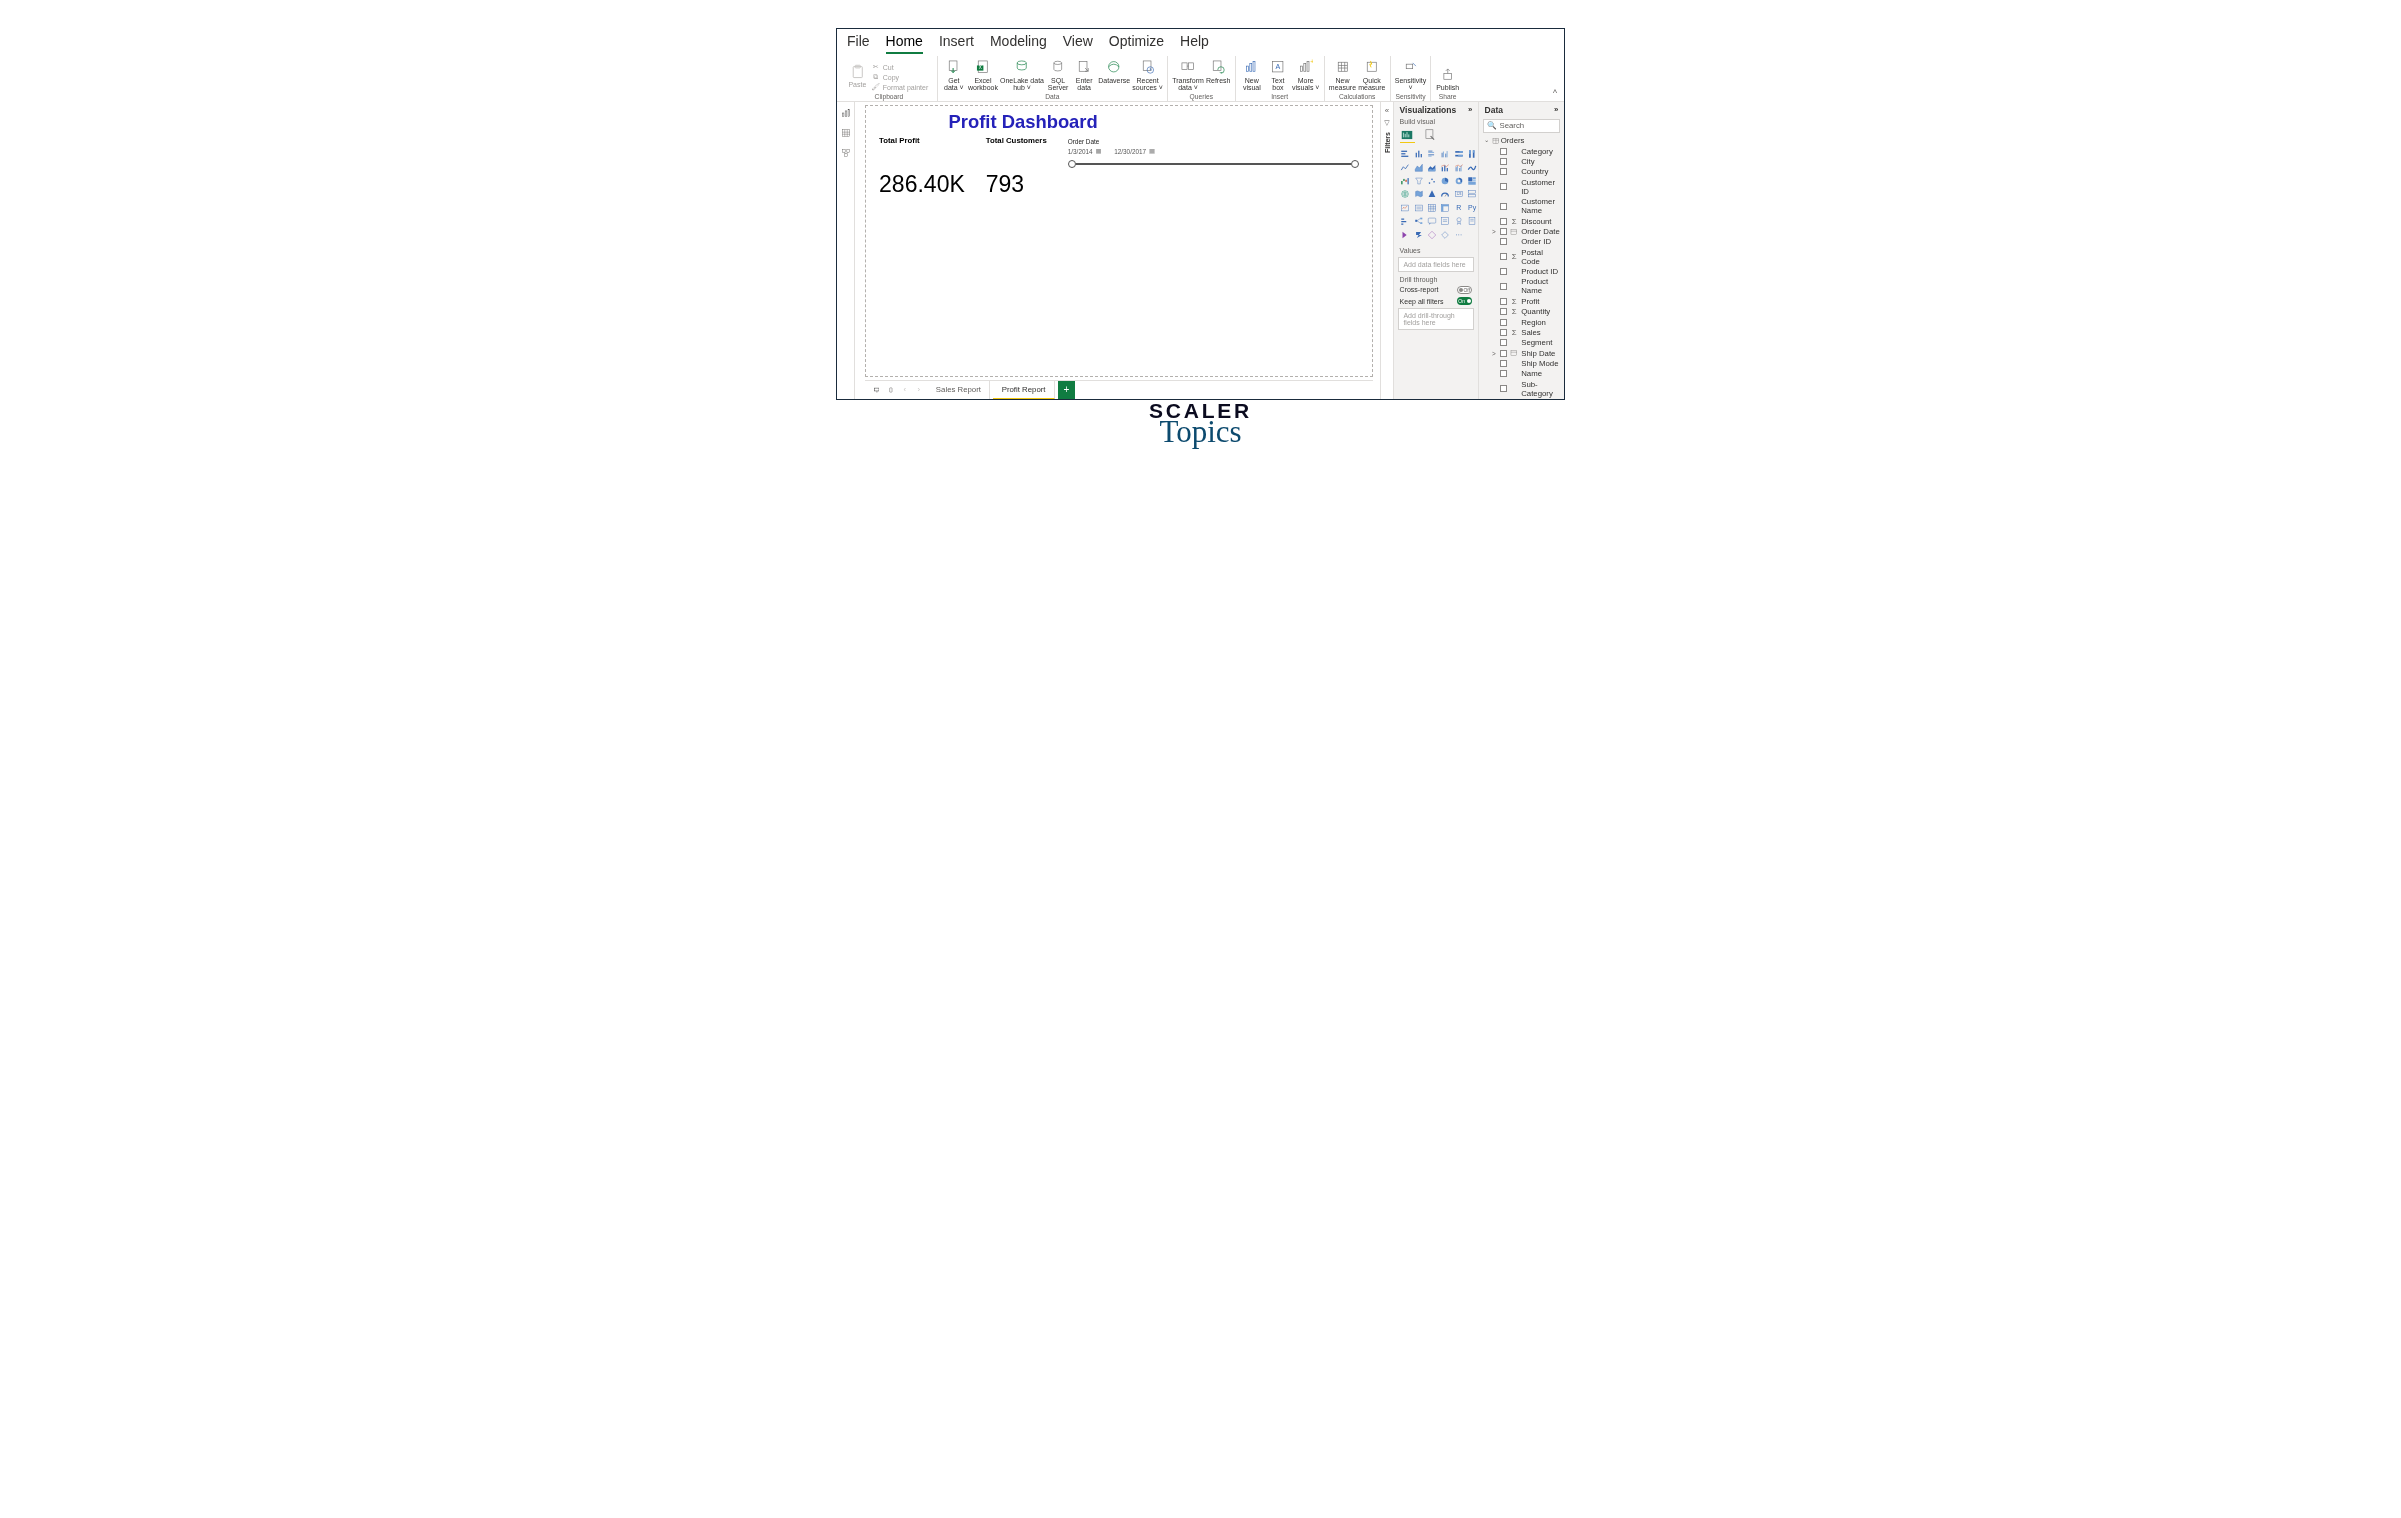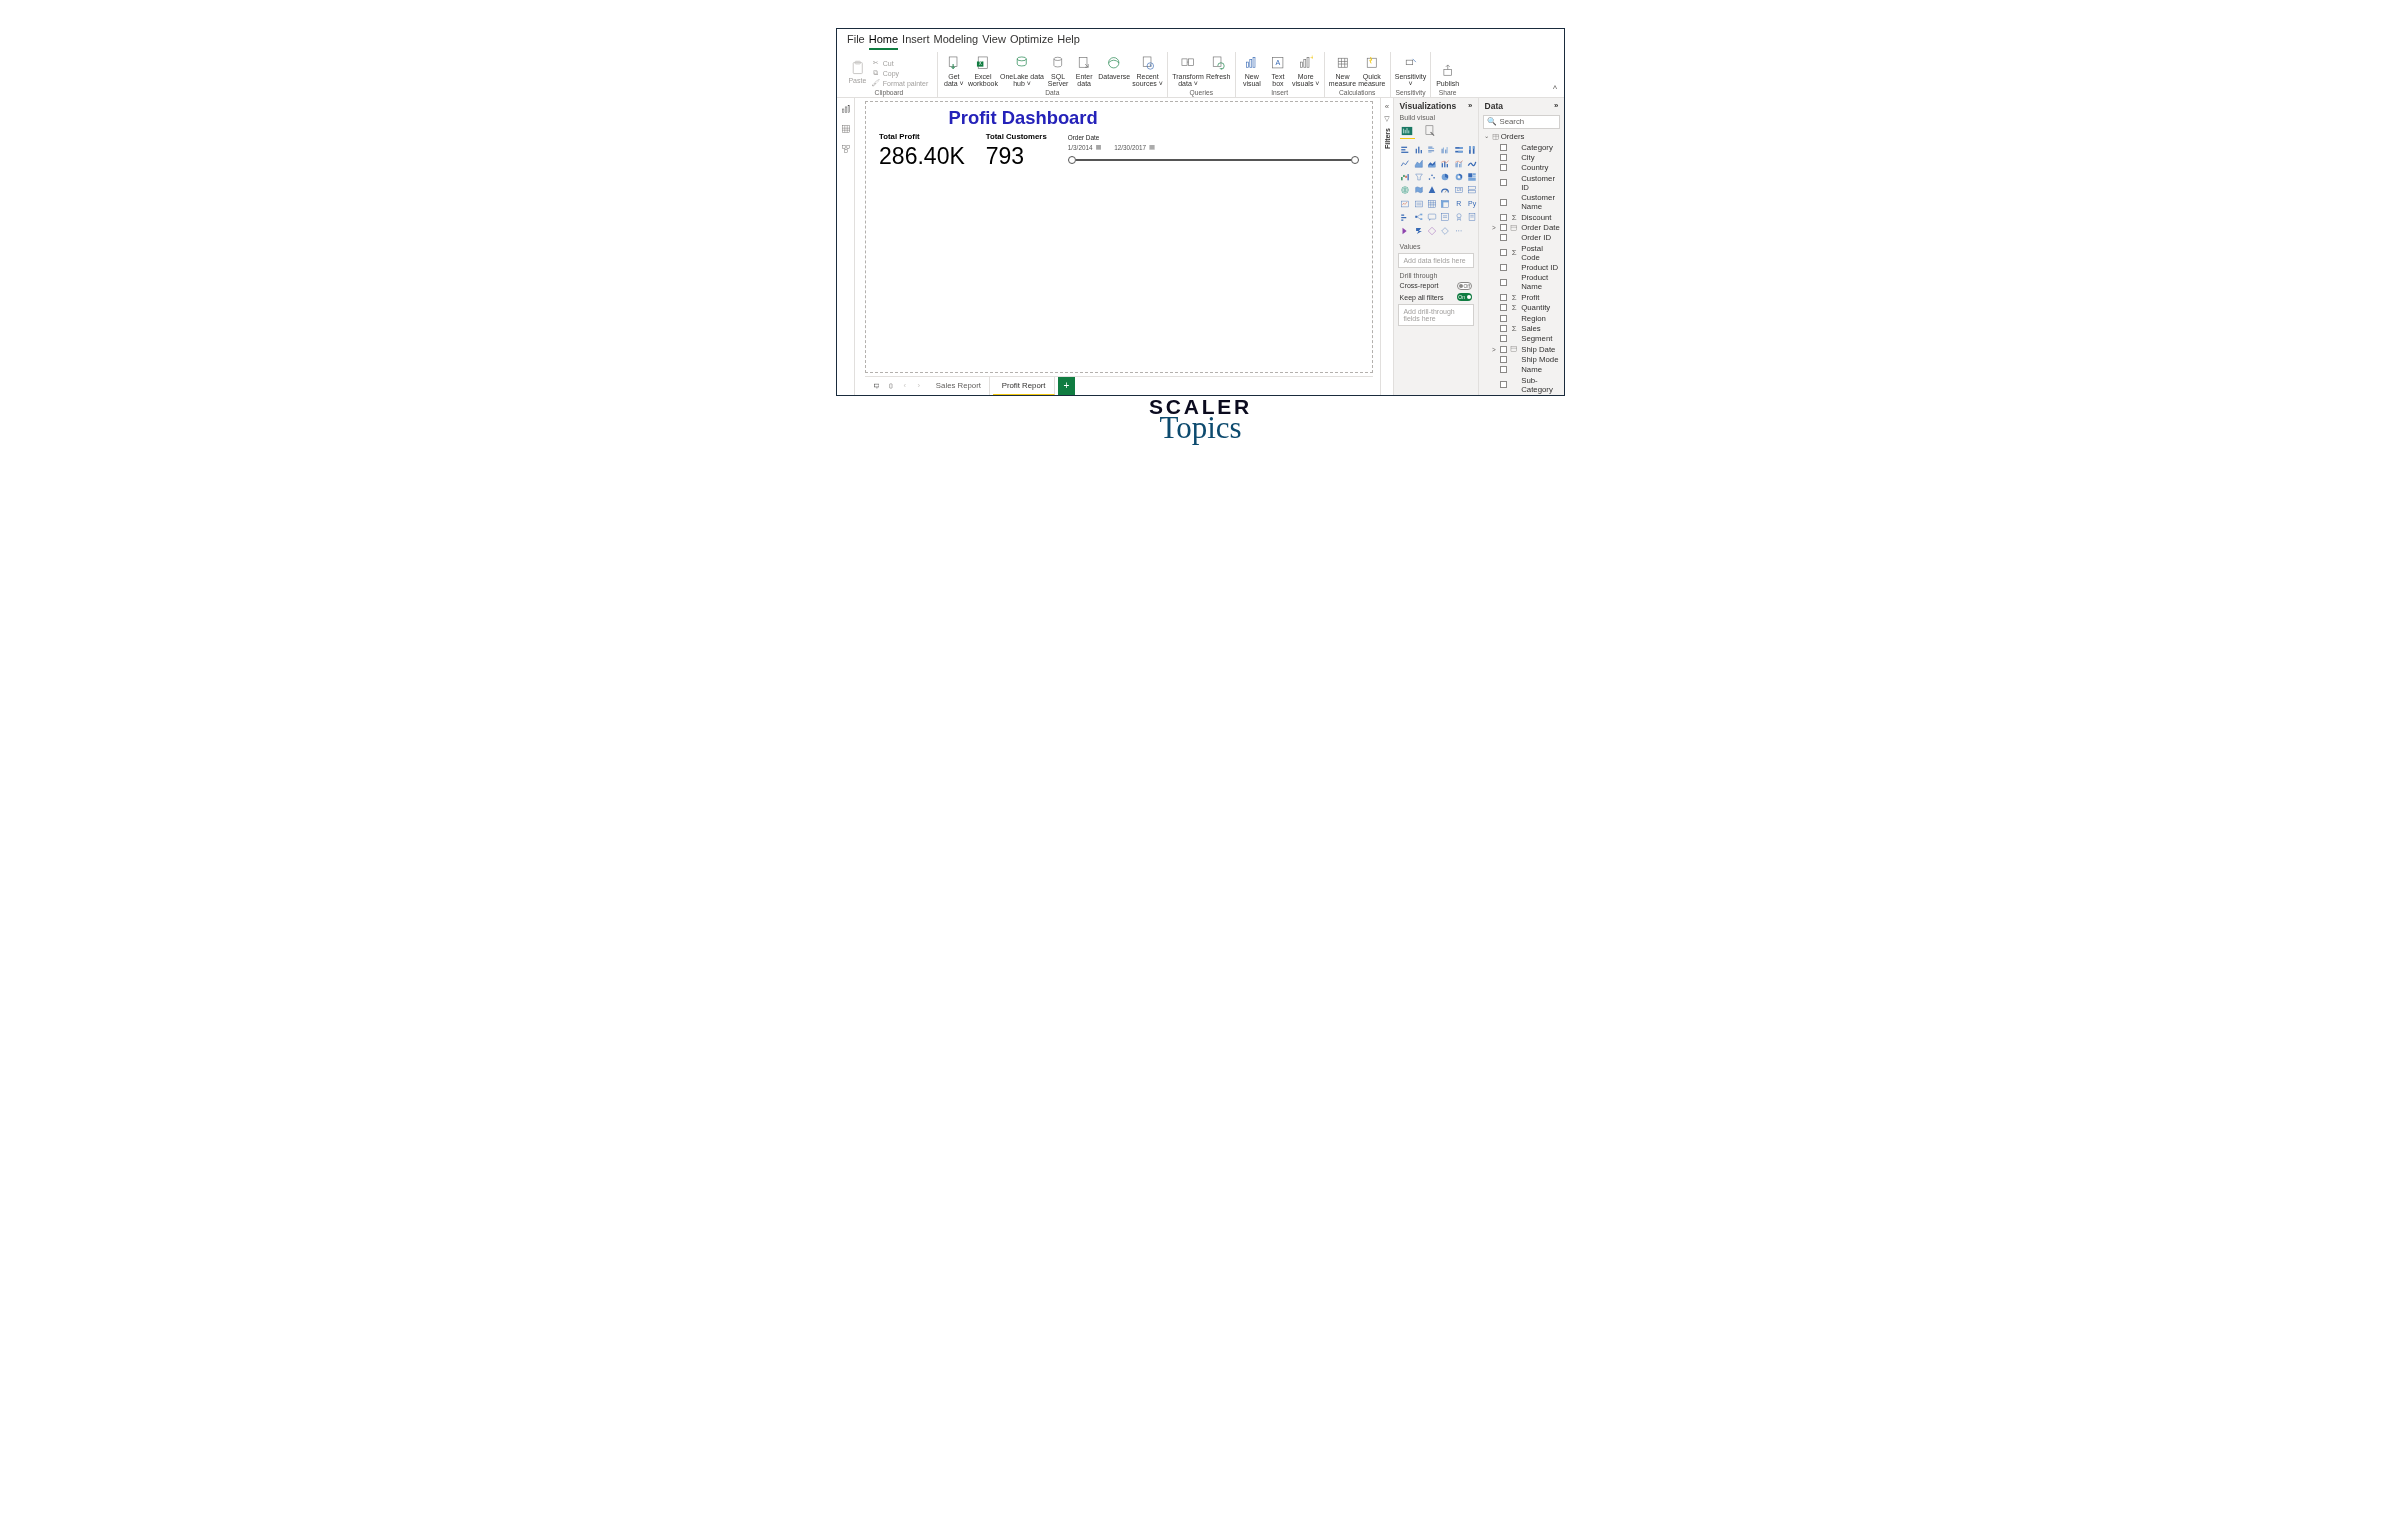--- a/index.html
+++ b/index.html
@@ -17,23 +17,23 @@
     background: #fff;
     display: flex;
     flex-direction: column;
     font-size: 7.8px;
     color: #323130;
     position: relative;
   }
   
   .menu-tabs {
     display: flex;
-    gap: 4px;
+    gap: 16px;
     padding: 2.8px 10px 0 10px;
-    font-size: 11px;
+    font-size: 14px;
   }
   .menu-tab { cursor: default; padding: 1.4px 0 2.8px 0; }
   .menu-tab.active {
     border-bottom: 2.1px solid #107c41;
     color: #000;
     font-weight: 400;
   }
   
   .ribbon {
     display: flex;
@@ -126,21 +126,21 @@
   }
   .dash-title {
     color: #2522b9;
     font-size: 18.4px;
     font-weight: 700;
     margin: 1.4px 0 2.8px 0;
     text-align: center;
     width: 60%;
   }
   .kpi-row { display: flex; gap: 21px; align-items: flex-start; }
-  .kpi-card { display: flex; flex-direction: column; }
+  .kpi-card { display: flex; flex-direction: column; gap: 24px; }
   .kpi-label { font-size: 7.8px; font-weight: 600; color: #000; margin-bottom: 1.4px;}
   .kpi-value { font-size: 23px; font-weight: 400; color: #000;}
   .slider-card { flex: 1; padding-top: 1.4px; }
   .slider-title { font-size: 6.4px; color: #222; margin-bottom: 2.8px;}
   .slider-dates { display: flex; gap: 12.7px; font-size: 6.4px; color: #555; margin-bottom: 2.8px;}
   .slider-date { display:flex; align-items:center; gap:2.8px;}
   .slider-track {
     position: relative;
     height: 8.5px;
     display: flex;

